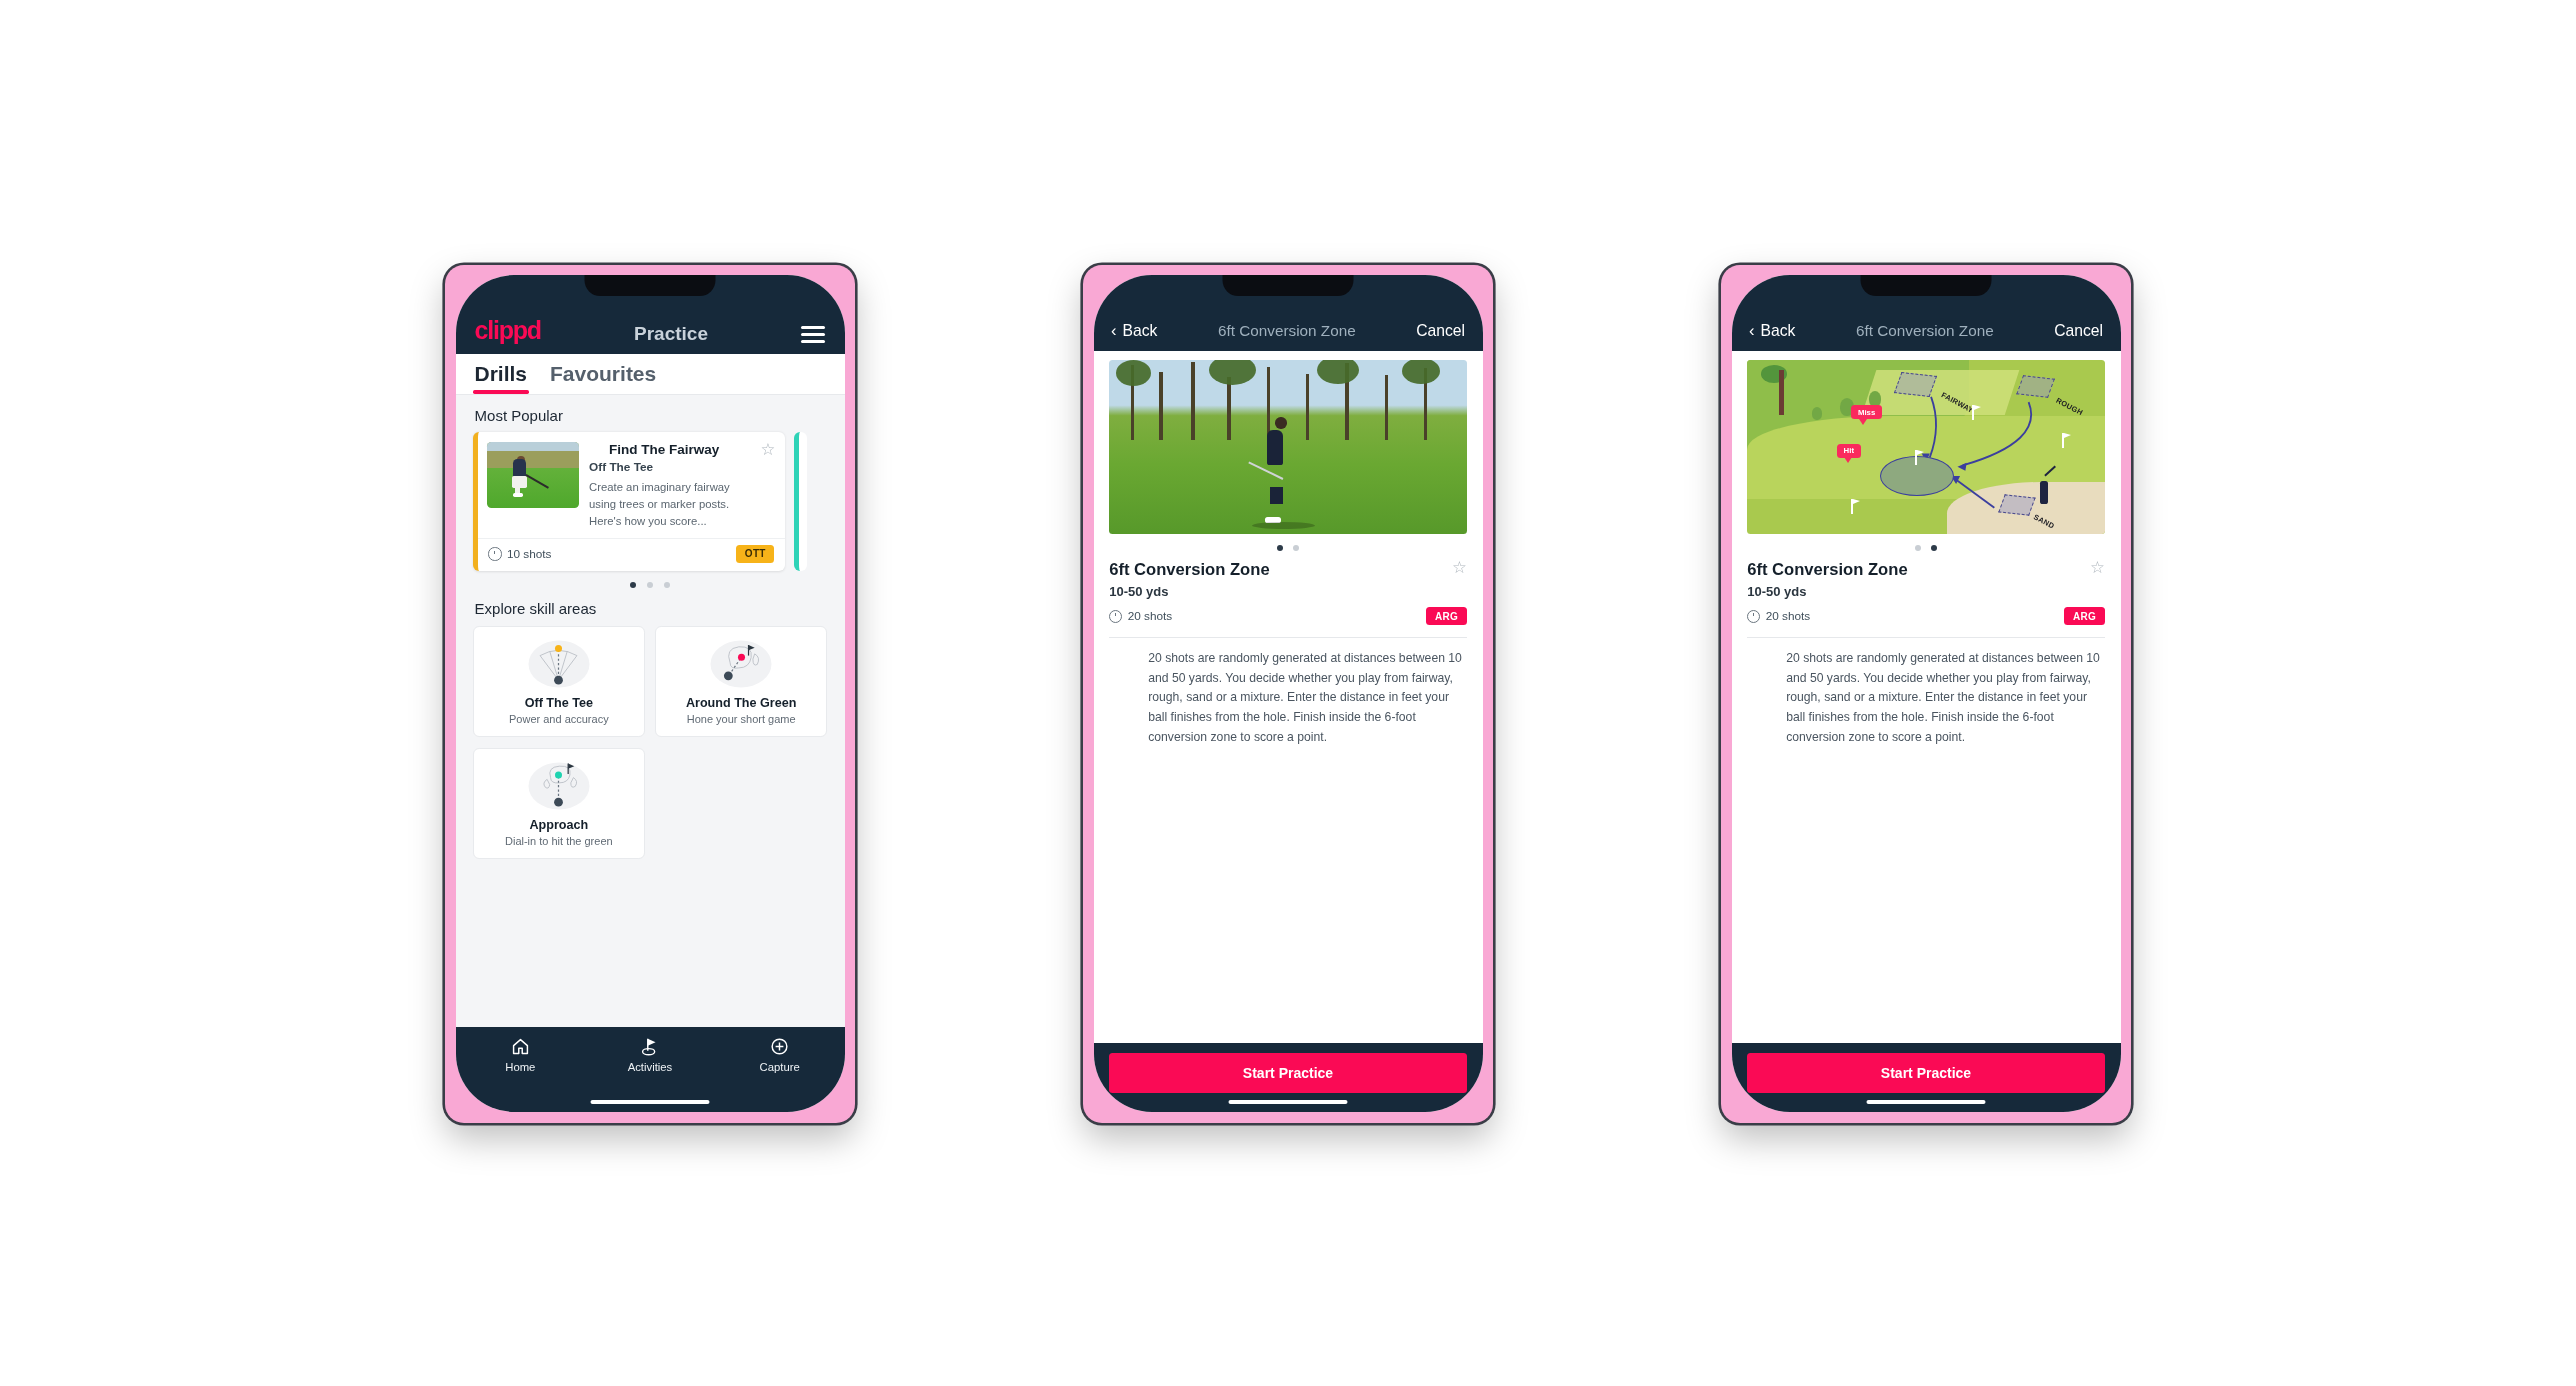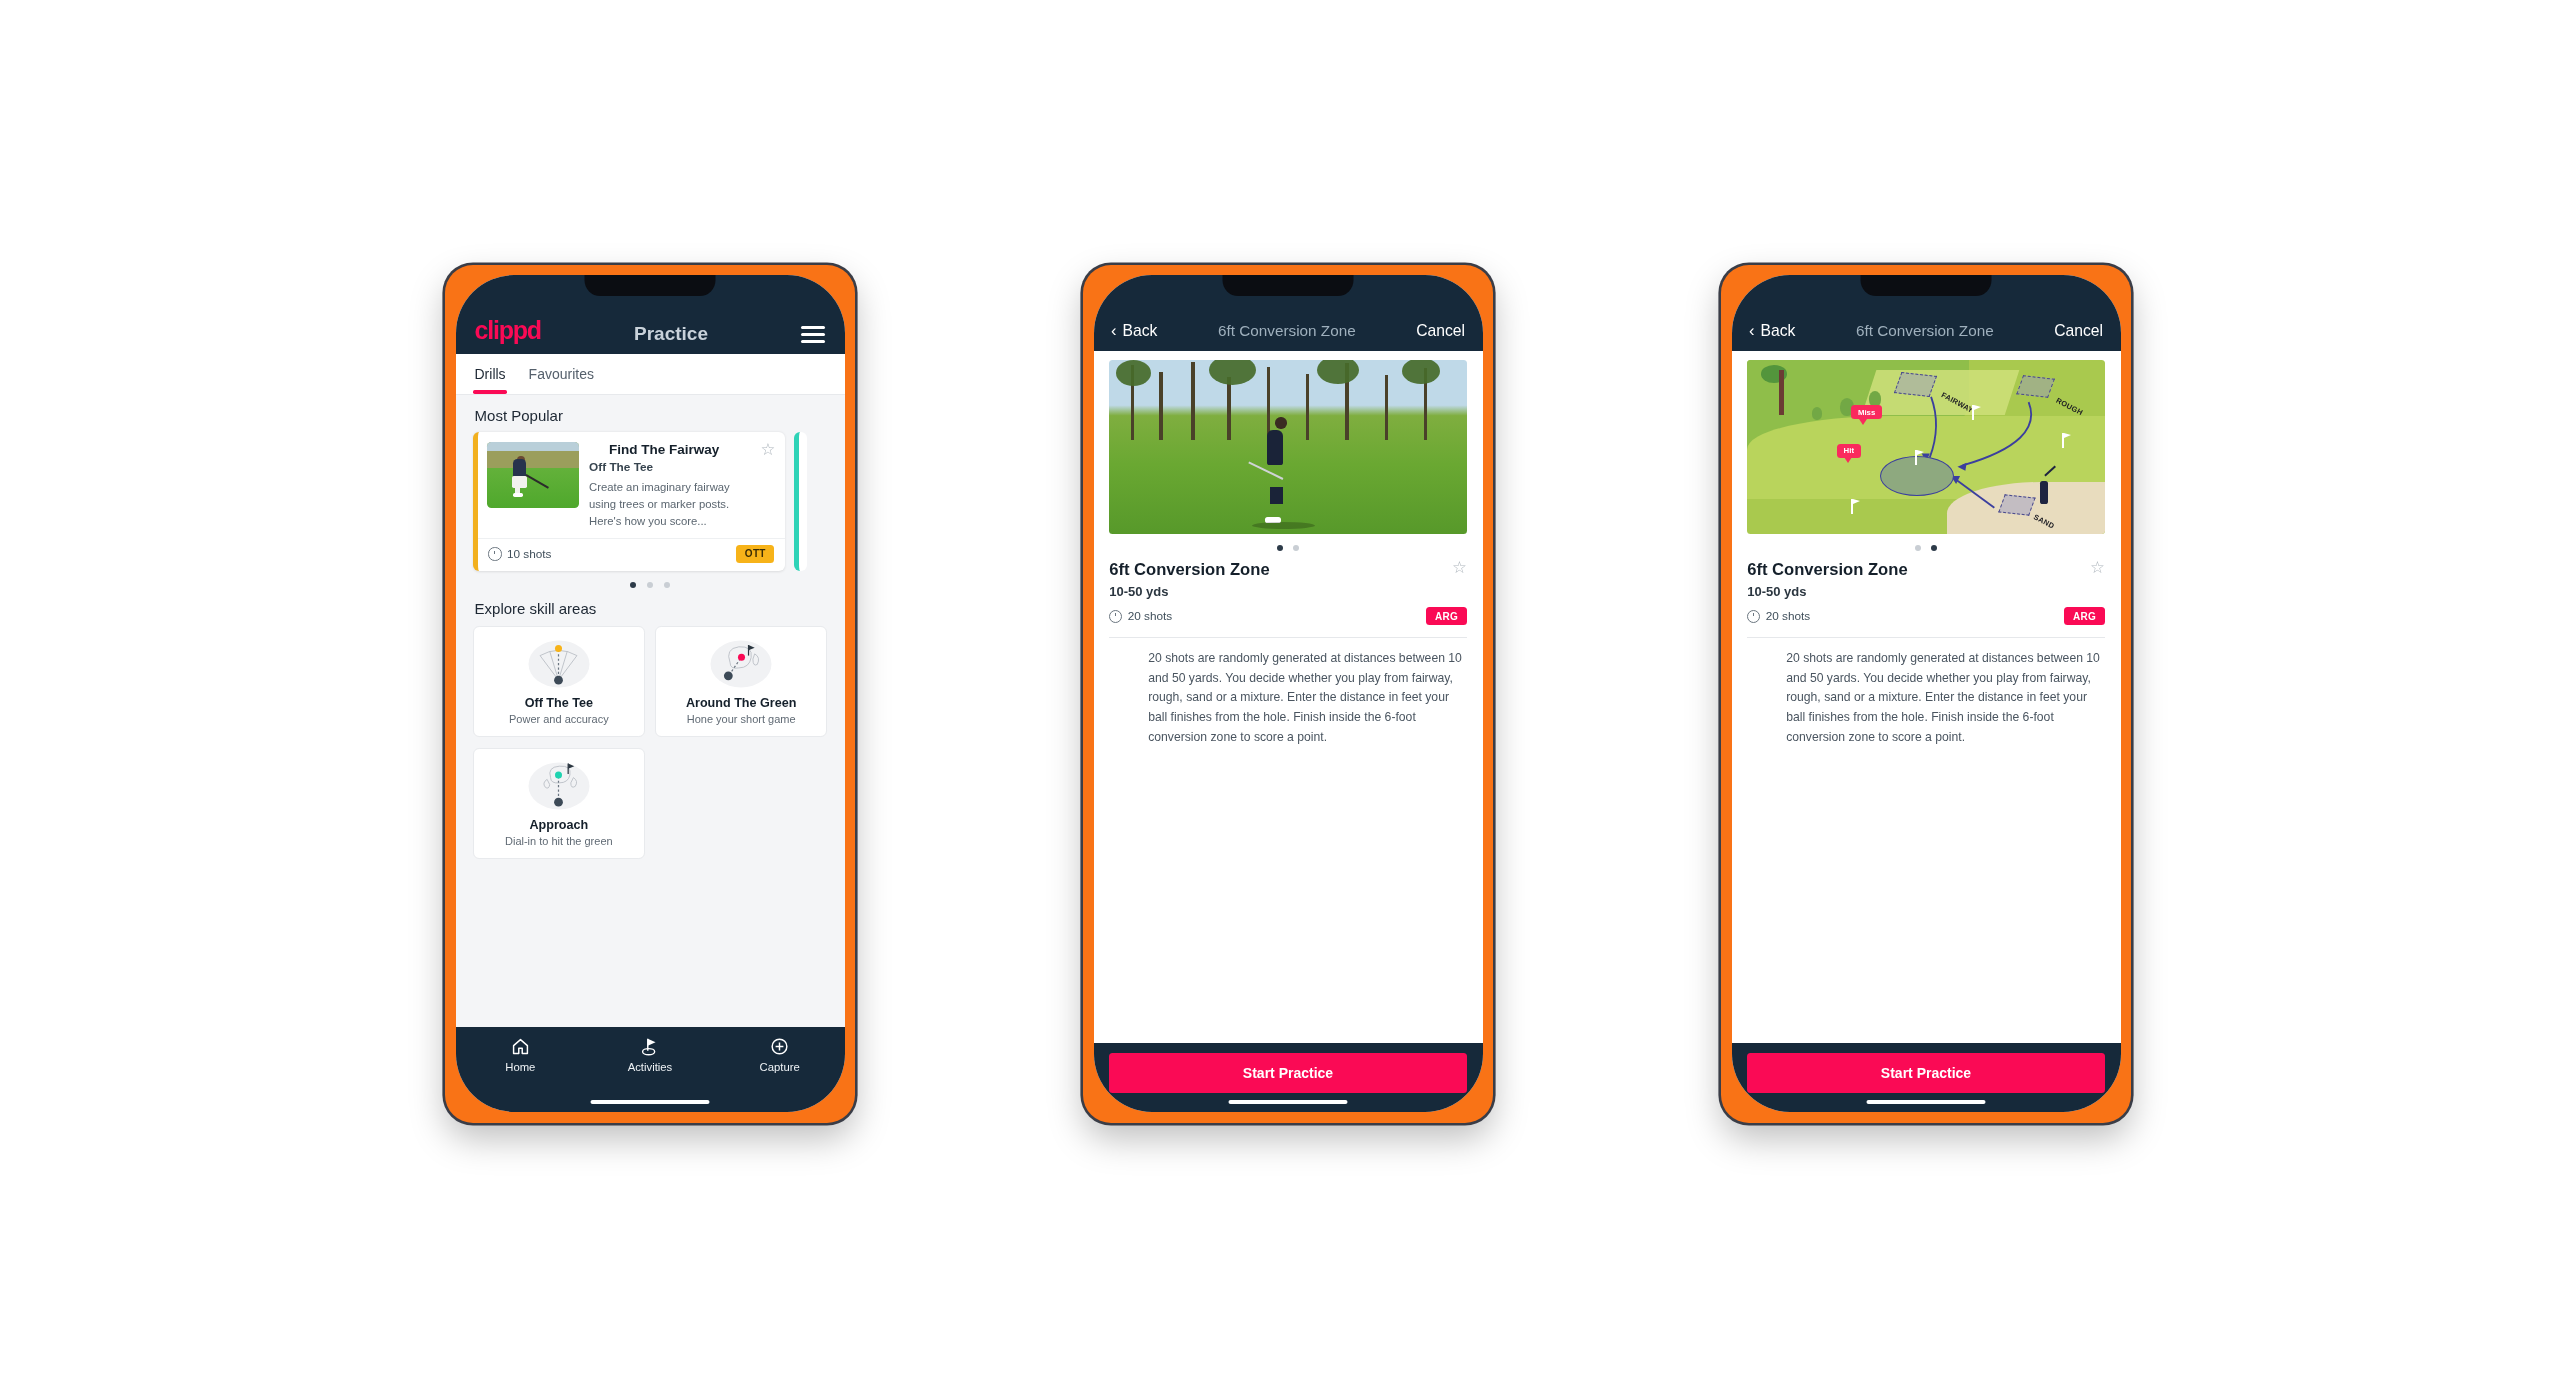--- a/index.html
+++ b/index.html
@@ -4,42 +4,42 @@
 <style>
   html,body{margin:0;padding:0;}
   body{
     width:2576px;height:1387px;background:#ffffff;
     font-family:"Liberation Sans", sans-serif;
     overflow:hidden;position:relative;
   }
   .stage{position:absolute;inset:0;display:flex;align-items:center;justify-content:center;gap:228px;}
 
   
-  .phone{position:relative;border-radius:28px;background:#f97316;
+  .phone{position:relative;border-radius:19px;background:#f9a8d4;
          box-shadow:0 0 0 2.6px #3a3d47, 0 15.7px 35px rgba(0,0,0,.25);}
   .phone.p1{width:389px;height:837px;padding:10.5px;}
   .phone.p2{width:389px;height:837px;padding:10.5px;}
   .phone.p3{width:389px;height:837px;padding:10.5px;}
   .screen{position:relative;width:100%;height:100%;border-radius:58px;overflow:hidden;
           background:#f4f5f7;display:flex;flex-direction:column;}
   .notch{position:absolute;top:0;left:50%;transform:translateX(-50%);
          width:131px;height:21px;background:#0b0d12;border-radius:0 0 15.7px 15.7px;z-index:40;}
 
   
   .navbar{background:#16293a;color:#fff;flex:0 0 auto;}
   .p1 .navbar{height:68px;display:flex;align-items:flex-end;padding:0 19px 10.5px 19px;justify-content:space-between;}
   .logo{color:#fa0a55;font-size:25px;font-weight:700;letter-spacing:-1.2px;line-height:1;}
   .navtitle{color:#c9d2da;font-size:19px;font-weight:700;line-height:1;}
   .burger{width:24.4px;display:flex;flex-direction:column;gap:4.4px;}
   .burger i{display:block;height:2.6px;background:#fff;border-radius:1.7px;}
 
   
   .tabs{background:#fff;display:flex;gap:23px;padding:0 19px;flex:0 0 auto;
         border-bottom:0.9px solid #e7e9ec;height:40px;align-items:center;}
-  .tab{font-size:14px;color:#55606c;position:relative;height:100%;display:flex;align-items:center;}
+  .tab{font-size:21px;color:#55606c;position:relative;height:100%;display:flex;align-items:center;font-weight:bold;}
   .tab.active{color:#1d2733;}
   .tab.active:after{content:"";position:absolute;left:-1.7px;right:-1.7px;bottom:0;height:3.5px;background:#fa0a55;border-radius:1.7px;}
 
   .body1{flex:1 1 auto;background:#f4f5f7;padding:0 17.4px;overflow:hidden;}
   .sect{font-size:15px;color:#1d2733;margin:12.2px 0 8.7px 1.7px;}
 
   
   .cardwrap{display:flex;gap:8.7px;}
   .drill{background:#fff;border-radius:6.1px;overflow:hidden;flex:0 0 307px;
          border-left:5.2px solid #f2b01e;box-shadow:0 0.9px 2.6px rgba(0,0,0,.10);}

